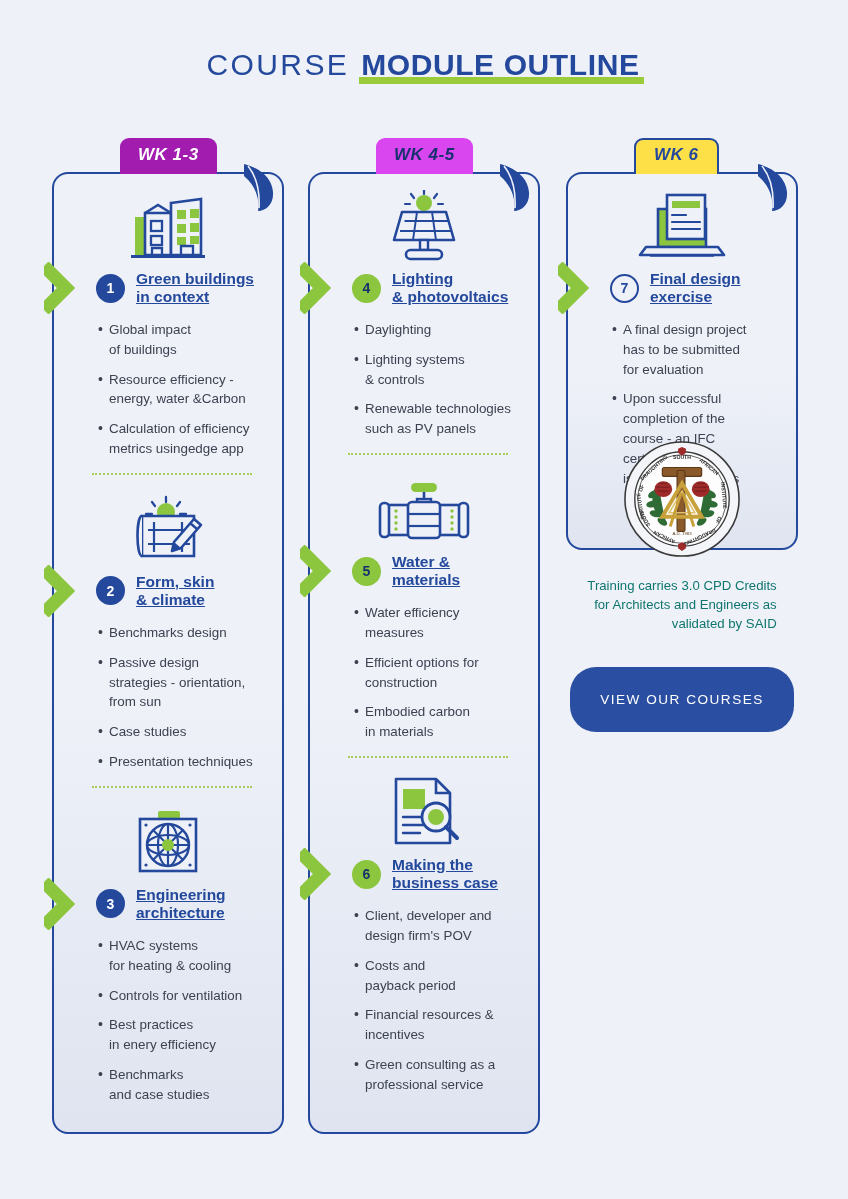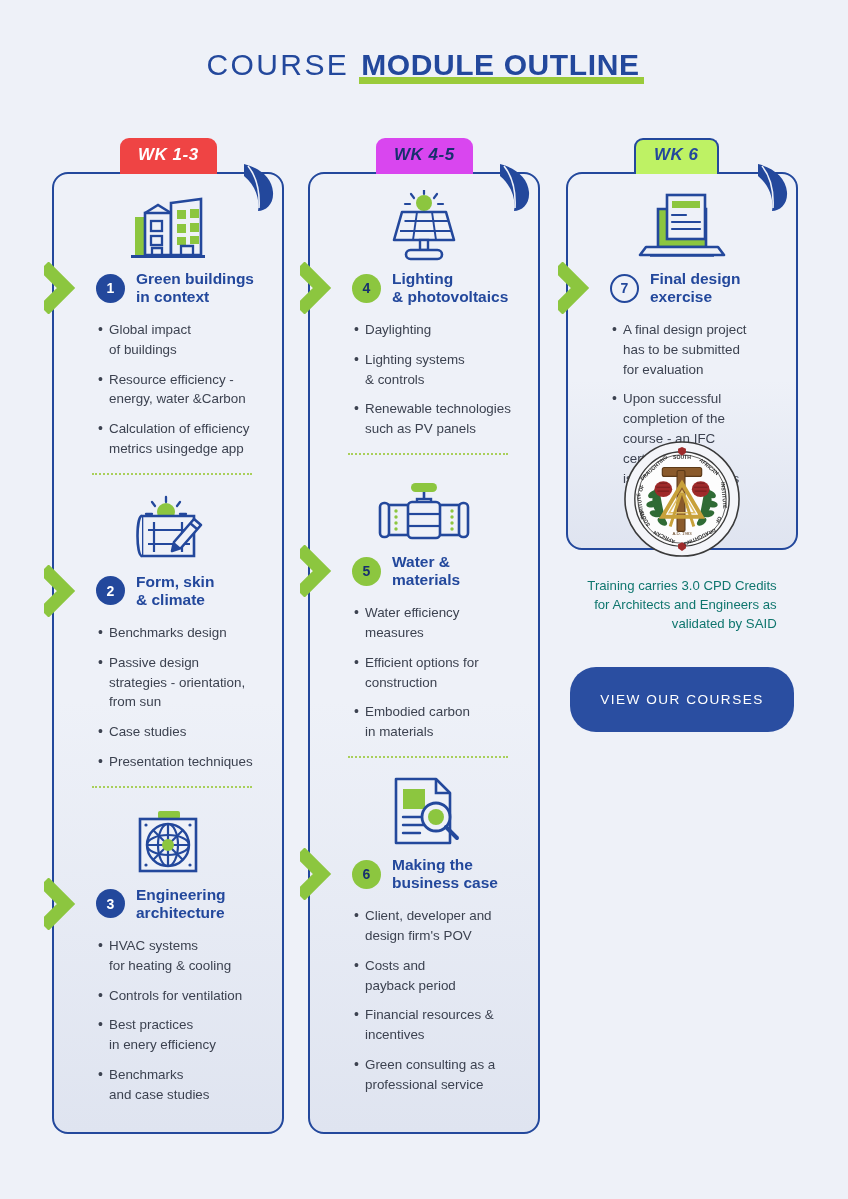--- a/index.html
+++ b/index.html
@@ -43,23 +43,23 @@
   
   .wk-badge {
     position: relative; z-index: 4;
     display: inline-block;
     margin-left: 68px;
     padding: 7px 18px 9px 18px;
     border-radius: 9px 9px 0 0;
     font-size: 17px; font-weight: 700; font-style: italic;
     letter-spacing: .5px; white-space: nowrap;
   }
-  .wk-blue  { background: #ef4444; color: #ffffff; }
+  .wk-blue  { background: #a21caf; color: #ffffff; }
   .wk-green { background: #d946ef; color: #17306e; }
-  .wk-white { background: #bef264; color: #23489c; border: 2px solid #23489c; border-bottom: none; padding: 5px 18px 9px 18px;}
+  .wk-white { background: #fde047; color: #23489c; border: 2px solid #23489c; border-bottom: none; padding: 5px 18px 9px 18px;}
 
   .card {
     position: relative; margin-top: -2px;
     border: 2.2px solid #23489c;
     border-radius: 16px;
     background: linear-gradient(180deg, #eef1f8 0%, #eef1f8 55%, #dfe4f0 100%);
     padding: 14px 12px 22px 12px;
     overflow: visible;
   }
   .card-1 { height: 962px; }
@@ -92,21 +92,21 @@
     flex: 0 0 auto;
     width: 29px; height: 29px; border-radius: 50%;
     display: flex; align-items: center; justify-content: center;
     font-size: 14px; font-weight: 700;
   }
   .num-blue  { background: #23489c; color: #fff; }
   .num-green { background: #8cc63f; color: #17306e; }
   .num-out   { background: transparent; color: #23489c; border: 2px solid #23489c; }
   .mod-title {
     font-size: 15.5px; font-weight: 700; color: #23489c;
-    line-height: 1.18; white-space: pre-line;
+    line-height: 1.18; white-space: pre-line; text-decoration: underline;
   }
 
   .bullets { list-style: none; margin: 12px 0 0 0; padding-left: 32px; }
   .bullets li {
     position: relative; font-size: 13.4px; line-height: 1.48;
     color: #3c4250; margin-bottom: 10px; padding-left: 11px;
     white-space: pre-line;
   }
   .bullets li::before {
     content: "•"; position: absolute; left: 0; top: -1px;

